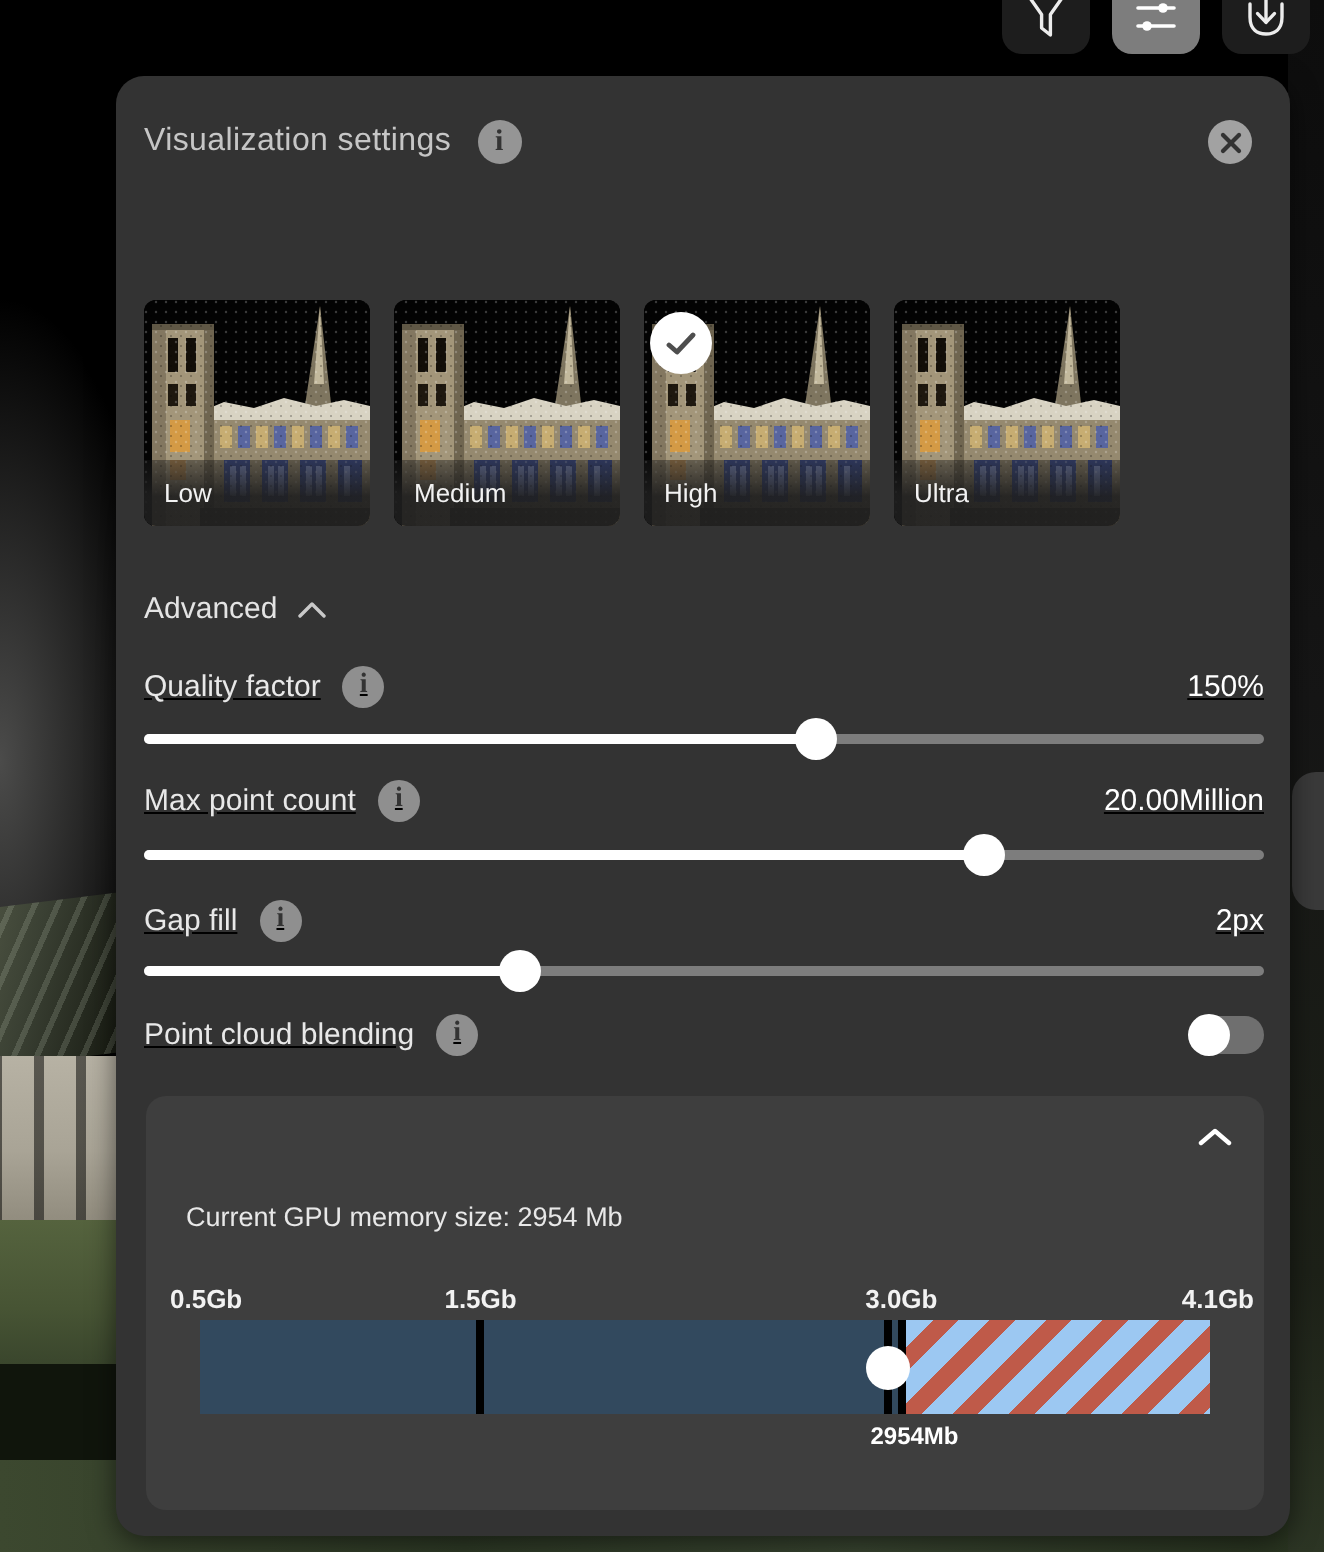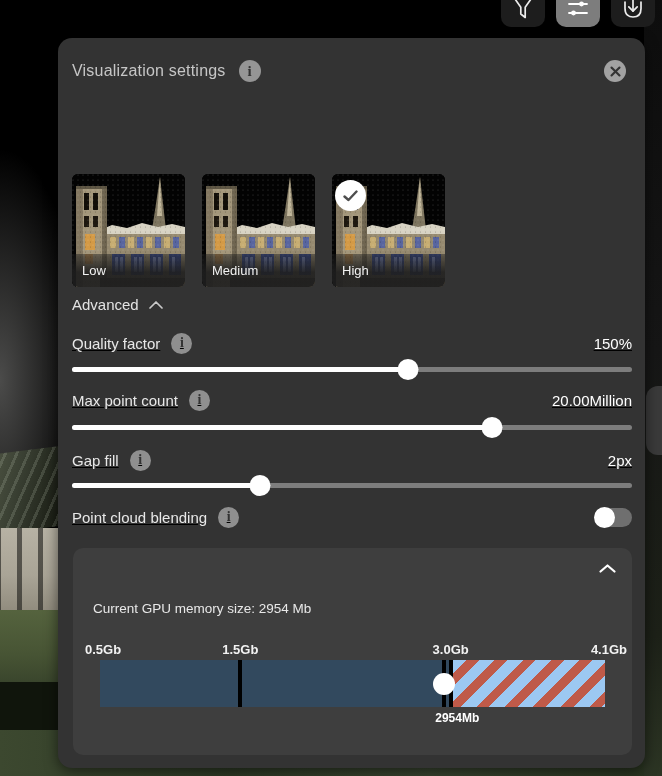--- a/index.html
+++ b/index.html
@@ -48,21 +48,21 @@
     display:flex;align-items:center;justify-content:center;padding:0;}
   .info-btn.small{width:21px;height:21px;font-size:14px;background:#8f8f8f;}
   .close-btn{margin-left:auto;width:22px;height:22px;border-radius:50%;background:#a2a2a2;border:none;
     cursor:pointer;display:flex;align-items:center;justify-content:center;padding:0;}
   
   .tabs{position:absolute;top:71px;left:14px;display:flex;gap:16px;}
   .tab{font-size:15px;font-weight:600;color:#9c9c9c;padding-bottom:9px;cursor:pointer;
     border-bottom:2px solid transparent;white-space:nowrap;}
   .tab.active{color:#fff;font-weight:700;border-bottom-color:#fff;}
   
-  .presets{position:absolute;top:136px;left:14px;display:flex;gap:17px;}
+  .presets{position:absolute;top:112px;left:14px;display:flex;gap:12px;}
   .preset{position:relative;width:113px;height:113px;border-radius:6px;overflow:hidden;cursor:pointer;
     background:#000;flex:none;}
   .preset svg.thumb{position:absolute;inset:0;width:113px;height:113px;}
   .band{position:absolute;left:0;right:0;bottom:0;height:33px;display:flex;align-items:center;
     padding-left:10px;box-sizing:border-box;
     background:linear-gradient(180deg,rgba(24,24,24,.45),rgba(30,30,30,.92) 55%);}
   .band span{font-size:13px;color:#f2f2f2;}
   .badge{position:absolute;left:3px;top:6px;width:31px;height:31px;border-radius:50%;background:#fff;
     display:none;align-items:center;justify-content:center;}
   .preset.selected .badge{display:flex;}
@@ -235,20 +235,29 @@
         </svg>
       <div class="badge">
         <svg width="15" height="12" viewBox="0 0 15 12" fill="none" stroke="#4e4e4e" stroke-width="2.4" stroke-linecap="round" stroke-linejoin="round">
             <path d="M1.5 6.5 L5.5 10 L13.5 1.5"></path>
           </svg>
       </div>
       <div class="band">
         <span>High</span>
       </div>
     </div>
+    <div class="preset">
+      <svg class="thumb">
+          <use href="#cathedral"></use>
+        </svg>
+
+      <div class="band">
+        <span>Ultra</span>
+      </div>
+    </div>
   </div>
 
   <button class="advanced">
     <span>Advanced</span>
     <svg width="14" height="8" viewBox="0 0 14 8" fill="none" stroke="#c9c9c9" stroke-width="1.7" stroke-linecap="round" stroke-linejoin="round">
         <path d="M1 7 L7 1 L13 7"></path>
       </svg>
   </button>
 
   <div class="ctl-row row-qf">

